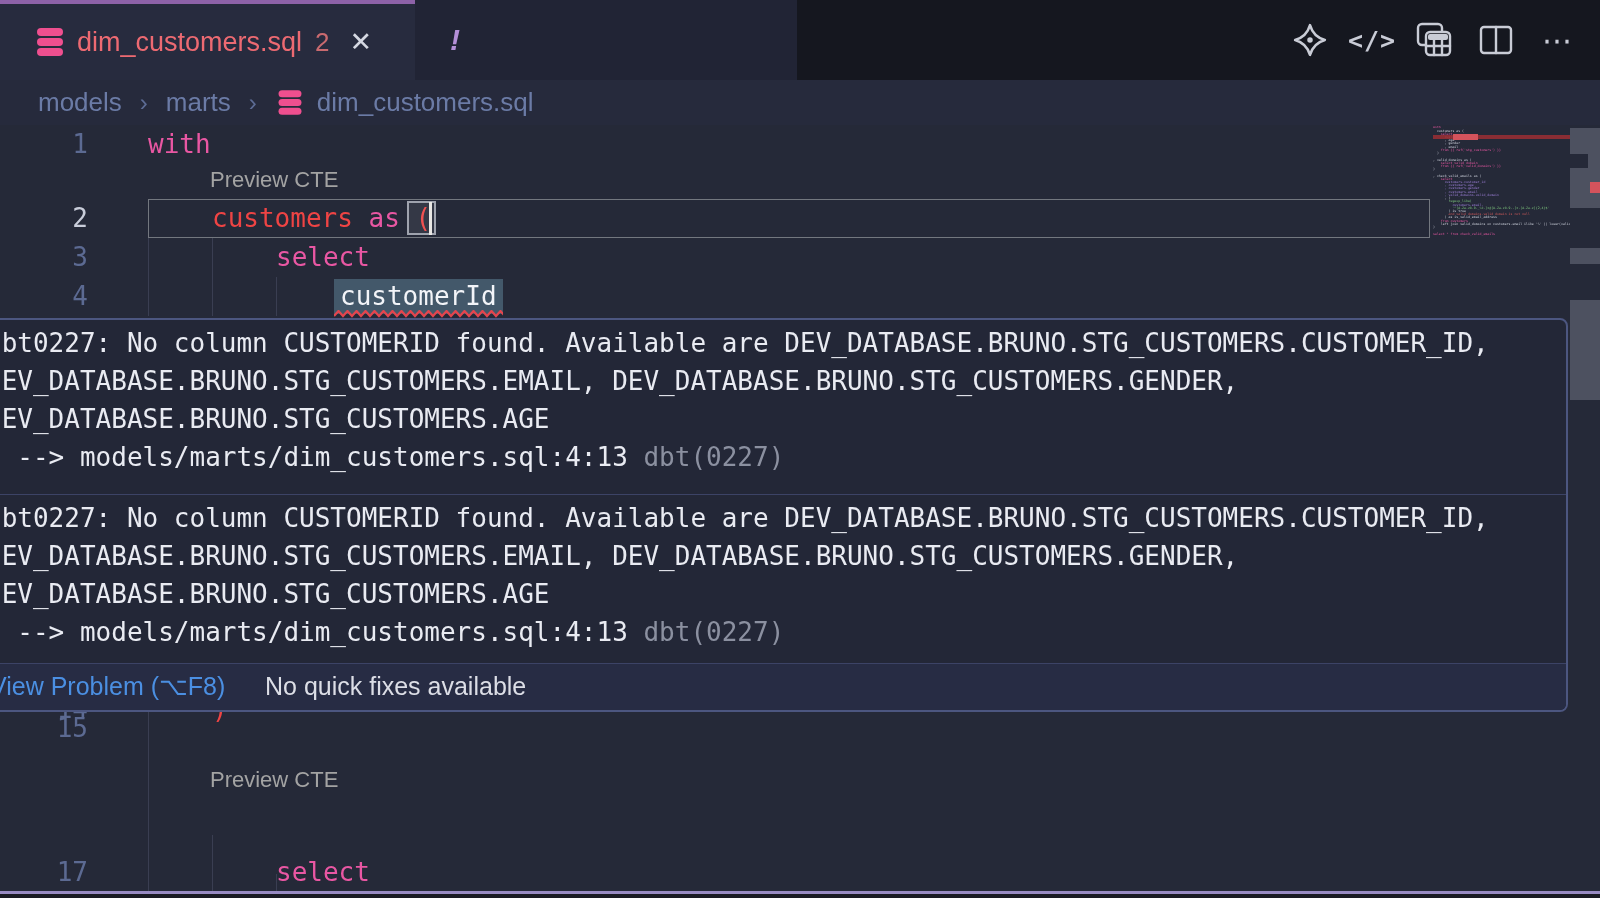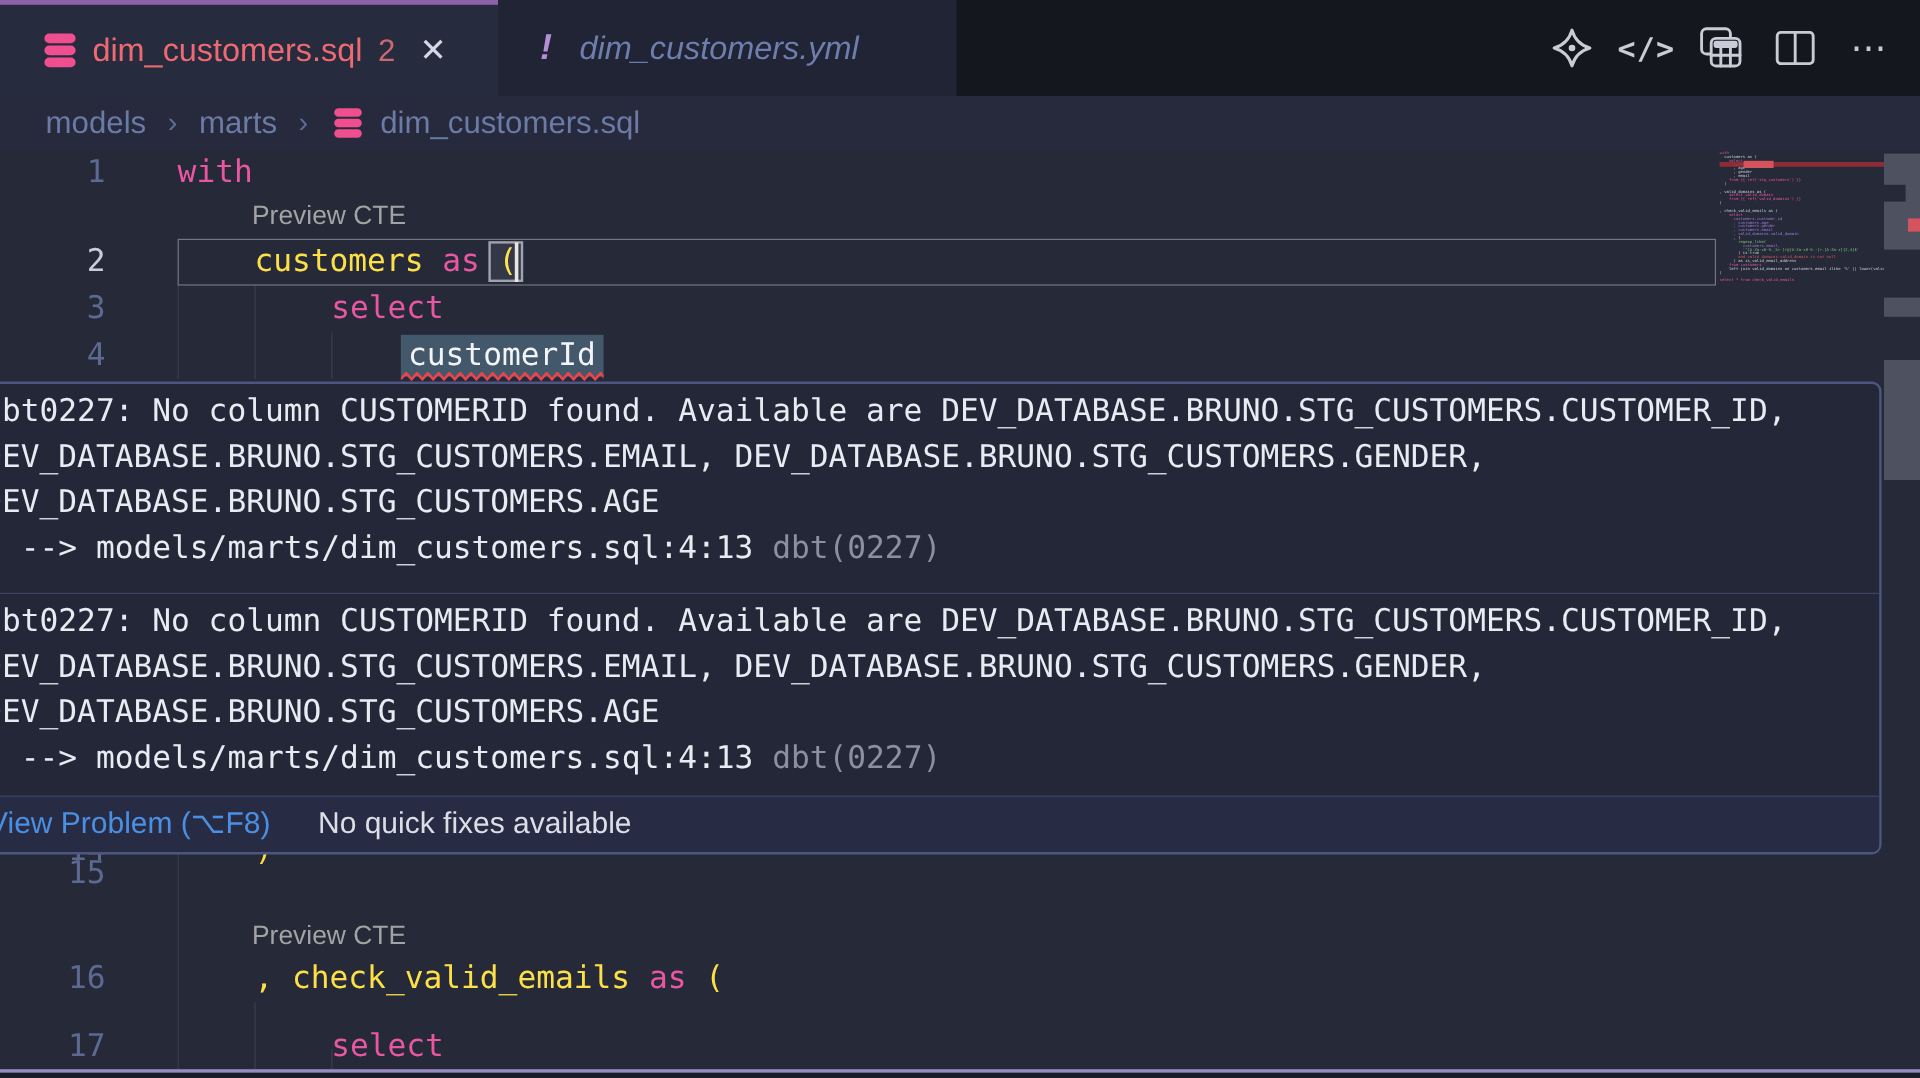--- a/index.html
+++ b/index.html
@@ -35,21 +35,21 @@
 
   
   #editor { position:absolute; left:0; top:125px; width:1600px; height:766px; }
   .guide { position:absolute; width:1px; background:#3a3e52; }
   .row { position:absolute; left:0; height:39px; width:1432px; font-family:"DejaVu Sans Mono",monospace;
          font-size:26px; line-height:39px; white-space:pre; }
   .row .num { position:absolute; left:0; width:88px; text-align:right; color:#5c6a92; }
   .row .num.active { color:#c9cdda; }
   .row .code { position:absolute; }
   .tok-kw { color:#e957a3; }
-  .tok-fg { color:#fde047; }
+  .tok-fg { color:#ef4444; }
   .tok-err { color:#f2f4f8; background:#43586a; padding:2px 6px 3px 6px; margin-left:-6px; }
   .lens { position:absolute; height:34px; font-size:22px; line-height:34px; color:#a3a3a3; cursor:pointer;
           font-family:"Liberation Sans",sans-serif; }
   #cur-line-box { position:absolute; left:148px; width:1282px; height:39px; border:1px solid #73777f; }
   #bracket-box { position:absolute; border:2px solid #9fa3ae; background:rgba(255,255,255,0.07); }
   #cursor { position:absolute; width:3px; background:#e8e6e3; }
   .squiggle { position:absolute; }
 
   
   #minimap { position:absolute; left:1433px; top:126px; width:137px; height:112px; overflow:hidden; }
@@ -93,21 +93,20 @@
         <rect x="4" y="11" width="26" height="8" rx="4" fill="#ef4f8f"></rect>
         <rect x="4" y="21" width="26" height="8" rx="4" fill="#ef4f8f"></rect>
       </svg>
     </span>
     <span class="tab-label">dim_customers.sql</span>
     <span class="tab-badge">2</span>
     <span class="tab-close">✕</span>
   </div>
   <div class="tab" id="tab-yml">
     <span class="warn-bang">!</span>
-    <span class="tab-label">dim_customers.yml</span>
   </div>
 </div>
 
 <div id="actions">
   <span class="act">
     <svg width="34" height="34" viewBox="0 0 32 32">
       <path d="M16 2 C18 9 23 14 30 16 C23 18 18 23 16 30 C14 23 9 18 2 16 C9 14 14 9 16 2 Z"></path>
       <circle cx="16" cy="16" r="2.6" fill="#c9ccd6" stroke="none"></circle>
     </svg>
   </span>
@@ -160,21 +159,20 @@
     <div id="bracket-box" style="left: 407px; top: 76px; width: 29px; height: 34px;"></div>
     <div id="cursor" style="left: 429px; top: 77px; height: 33px;"></div>
     <div class="row" style="top: 113px;"><span class="num">3</span><span class="code" style="left: 276px;"><span class="tok-kw">select</span></span></div>
     <div class="row" style="top: 152px;"><span class="num">4</span><span class="code" style="left: 340px;"><span class="tok-err">customerId</span></span></div>
     <svg width="169" height="8" class="squiggle" style="left: 334px; top: 185px; position: absolute;">
       <path d="M0 6 L4.5 1 L9 6 L13.5 1 L18 6 L22.5 1 L27 6 L31.5 1 L36 6 L40.5 1 L45 6 L49.5 1 L54 6 L58.5 1 L63 6 L67.5 1 L72 6 L76.5 1 L81 6 L85.5 1 L90 6 L94.5 1 L99 6 L103.5 1 L108 6 L112.5 1 L117 6 L121.5 1 L126 6 L130.5 1 L135 6 L139.5 1 L144 6 L148.5 1 L153 6 L157.5 1 L162 6 L166.5 1 L171 6" stroke="#e4454e" stroke-width="2.2" fill="none"></path>
     </svg>
     <div class="row" style="top: 565px;"><span class="num">14</span><span class="code" style="left: 212px;"><span class="tok-fg">)</span></span></div>
     <div class="row" style="top: 584px;"><span class="num">15</span><span class="code" style="left: 212px;"></span></div>
     <div class="lens" style="left: 210px; top: 638px;">Preview CTE</div>
-    <div class="row" style="top: 671px;"><span class="num">16</span><span class="code" style="left: 212px;"><span class="tok-fg">, check_valid_emails </span><span class="tok-kw">as</span><span class="tok-fg"> (</span></span></div>
     <div class="row" style="top: 728px;"><span class="num">17</span><span class="code" style="left: 276px;"><span class="tok-kw">select</span></span></div>
   </div>
 
 <div id="minimap">
     <div id="minimap-inner"><div class="mm-kw">with</div><div class="mm-fg">  customers as (</div><div class="mm-kw">    select</div><div class="mm-fg">      customerId</div><div class="mm-fg">      , age</div><div class="mm-fg">      , gender</div><div class="mm-fg">      , email</div><div class="mm-kw">    from {{ ref('stg_customers') }}</div><div class="mm-fg">  )</div><div class="mm-fg"> </div><div class="mm-fg">, valid_domains as (</div><div class="mm-kw">    select valid_domain</div><div class="mm-kw">    from {{ ref('valid_domains') }}</div><div class="mm-fg">)</div><div class="mm-fg"> </div><div class="mm-fg">, check_valid_emails as (</div><div class="mm-kw">    select</div><div class="mm-var">      customers.customer_id</div><div class="mm-var">      , customers.age</div><div class="mm-var">      , customers.gender</div><div class="mm-var">      , customers.email</div><div class="mm-var">      , valid_domains.valid_domain</div><div class="mm-fg">      , (</div><div class="mm-str">        regexp_like(</div><div class="mm-var">          customers.email,</div><div class="mm-str">          '^[A-Za-z0-9._%+-]+@[A-Za-z0-9.-]+.[A-Za-z]{2,4}$'</div><div class="mm-fg">        ) is true</div><div class="mm-red">        and valid_domains.valid_domain is not null</div><div class="mm-fg">      ) as is_valid_email_address</div><div class="mm-kw">    from customers</div><div class="mm-fg">    left join valid_domains on customers.email ilike '%' || lower(valid_domains.valid_</div><div class="mm-fg">)</div><div class="mm-fg"> </div><div class="mm-kw">select * from check_valid_emails</div></div>
   </div>
 <div id="mm-errline"></div>
 <div id="mm-errblock"></div>
 <div id="scrollbar"></div>
 

